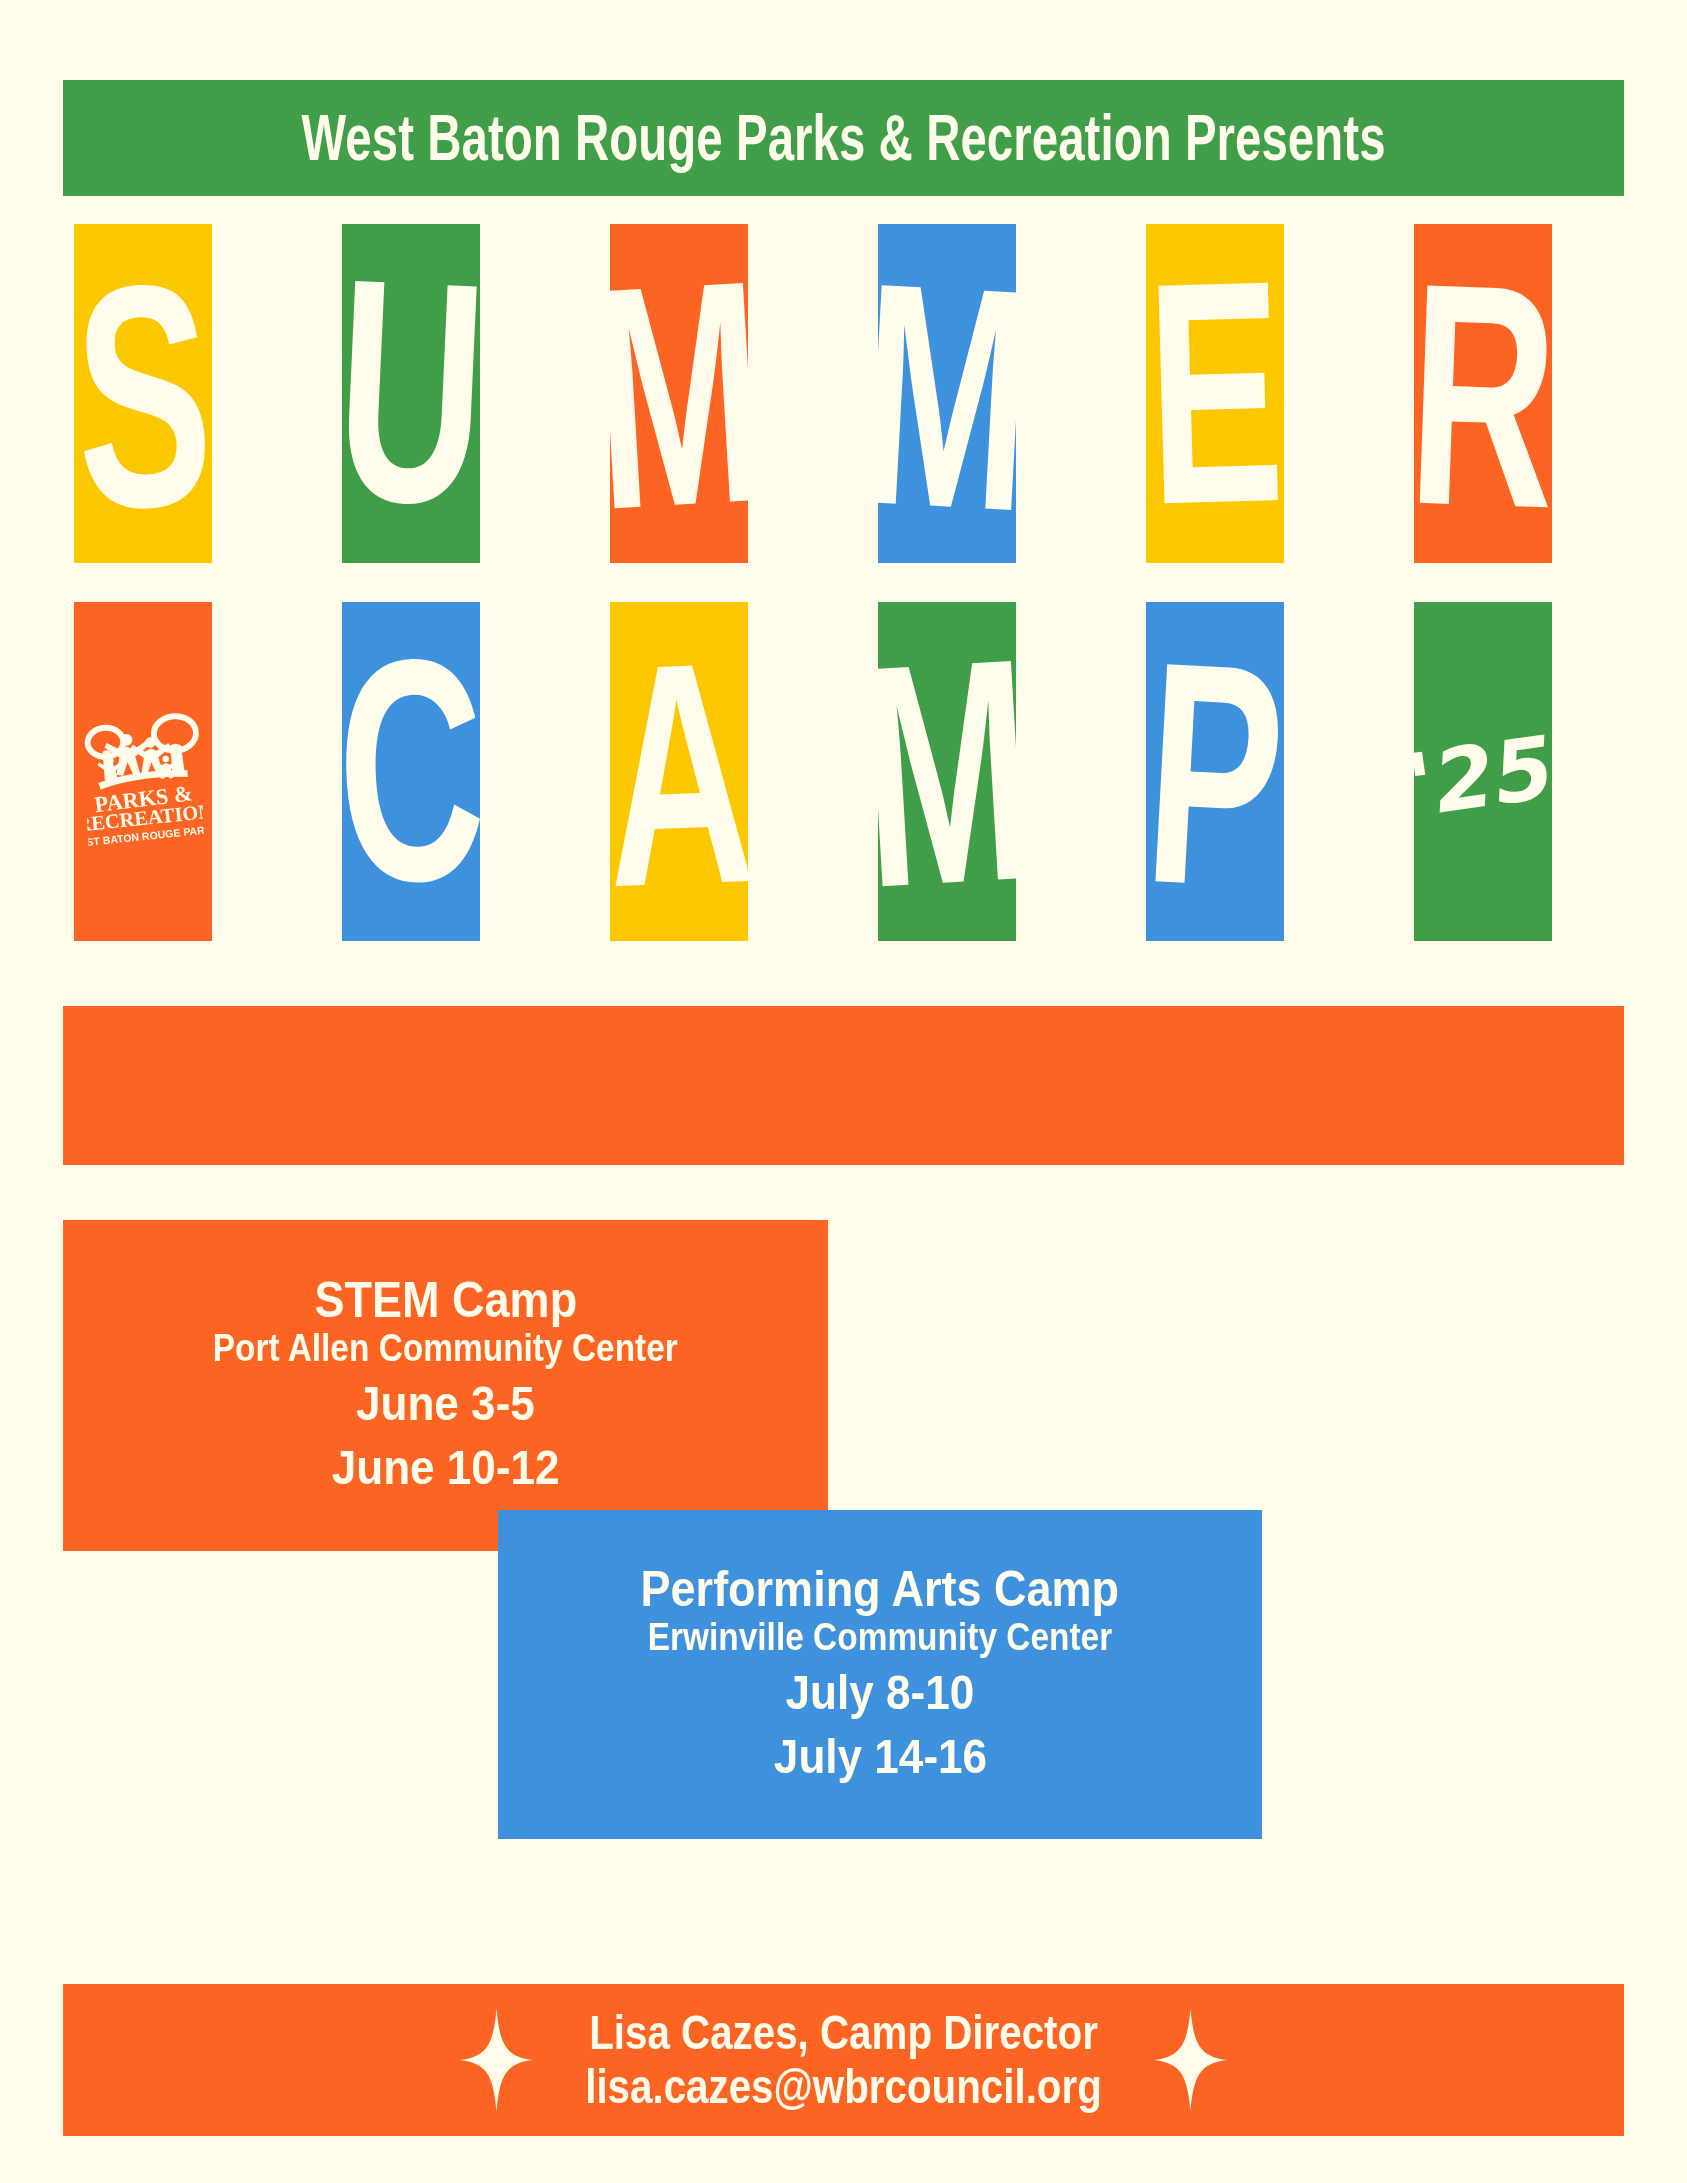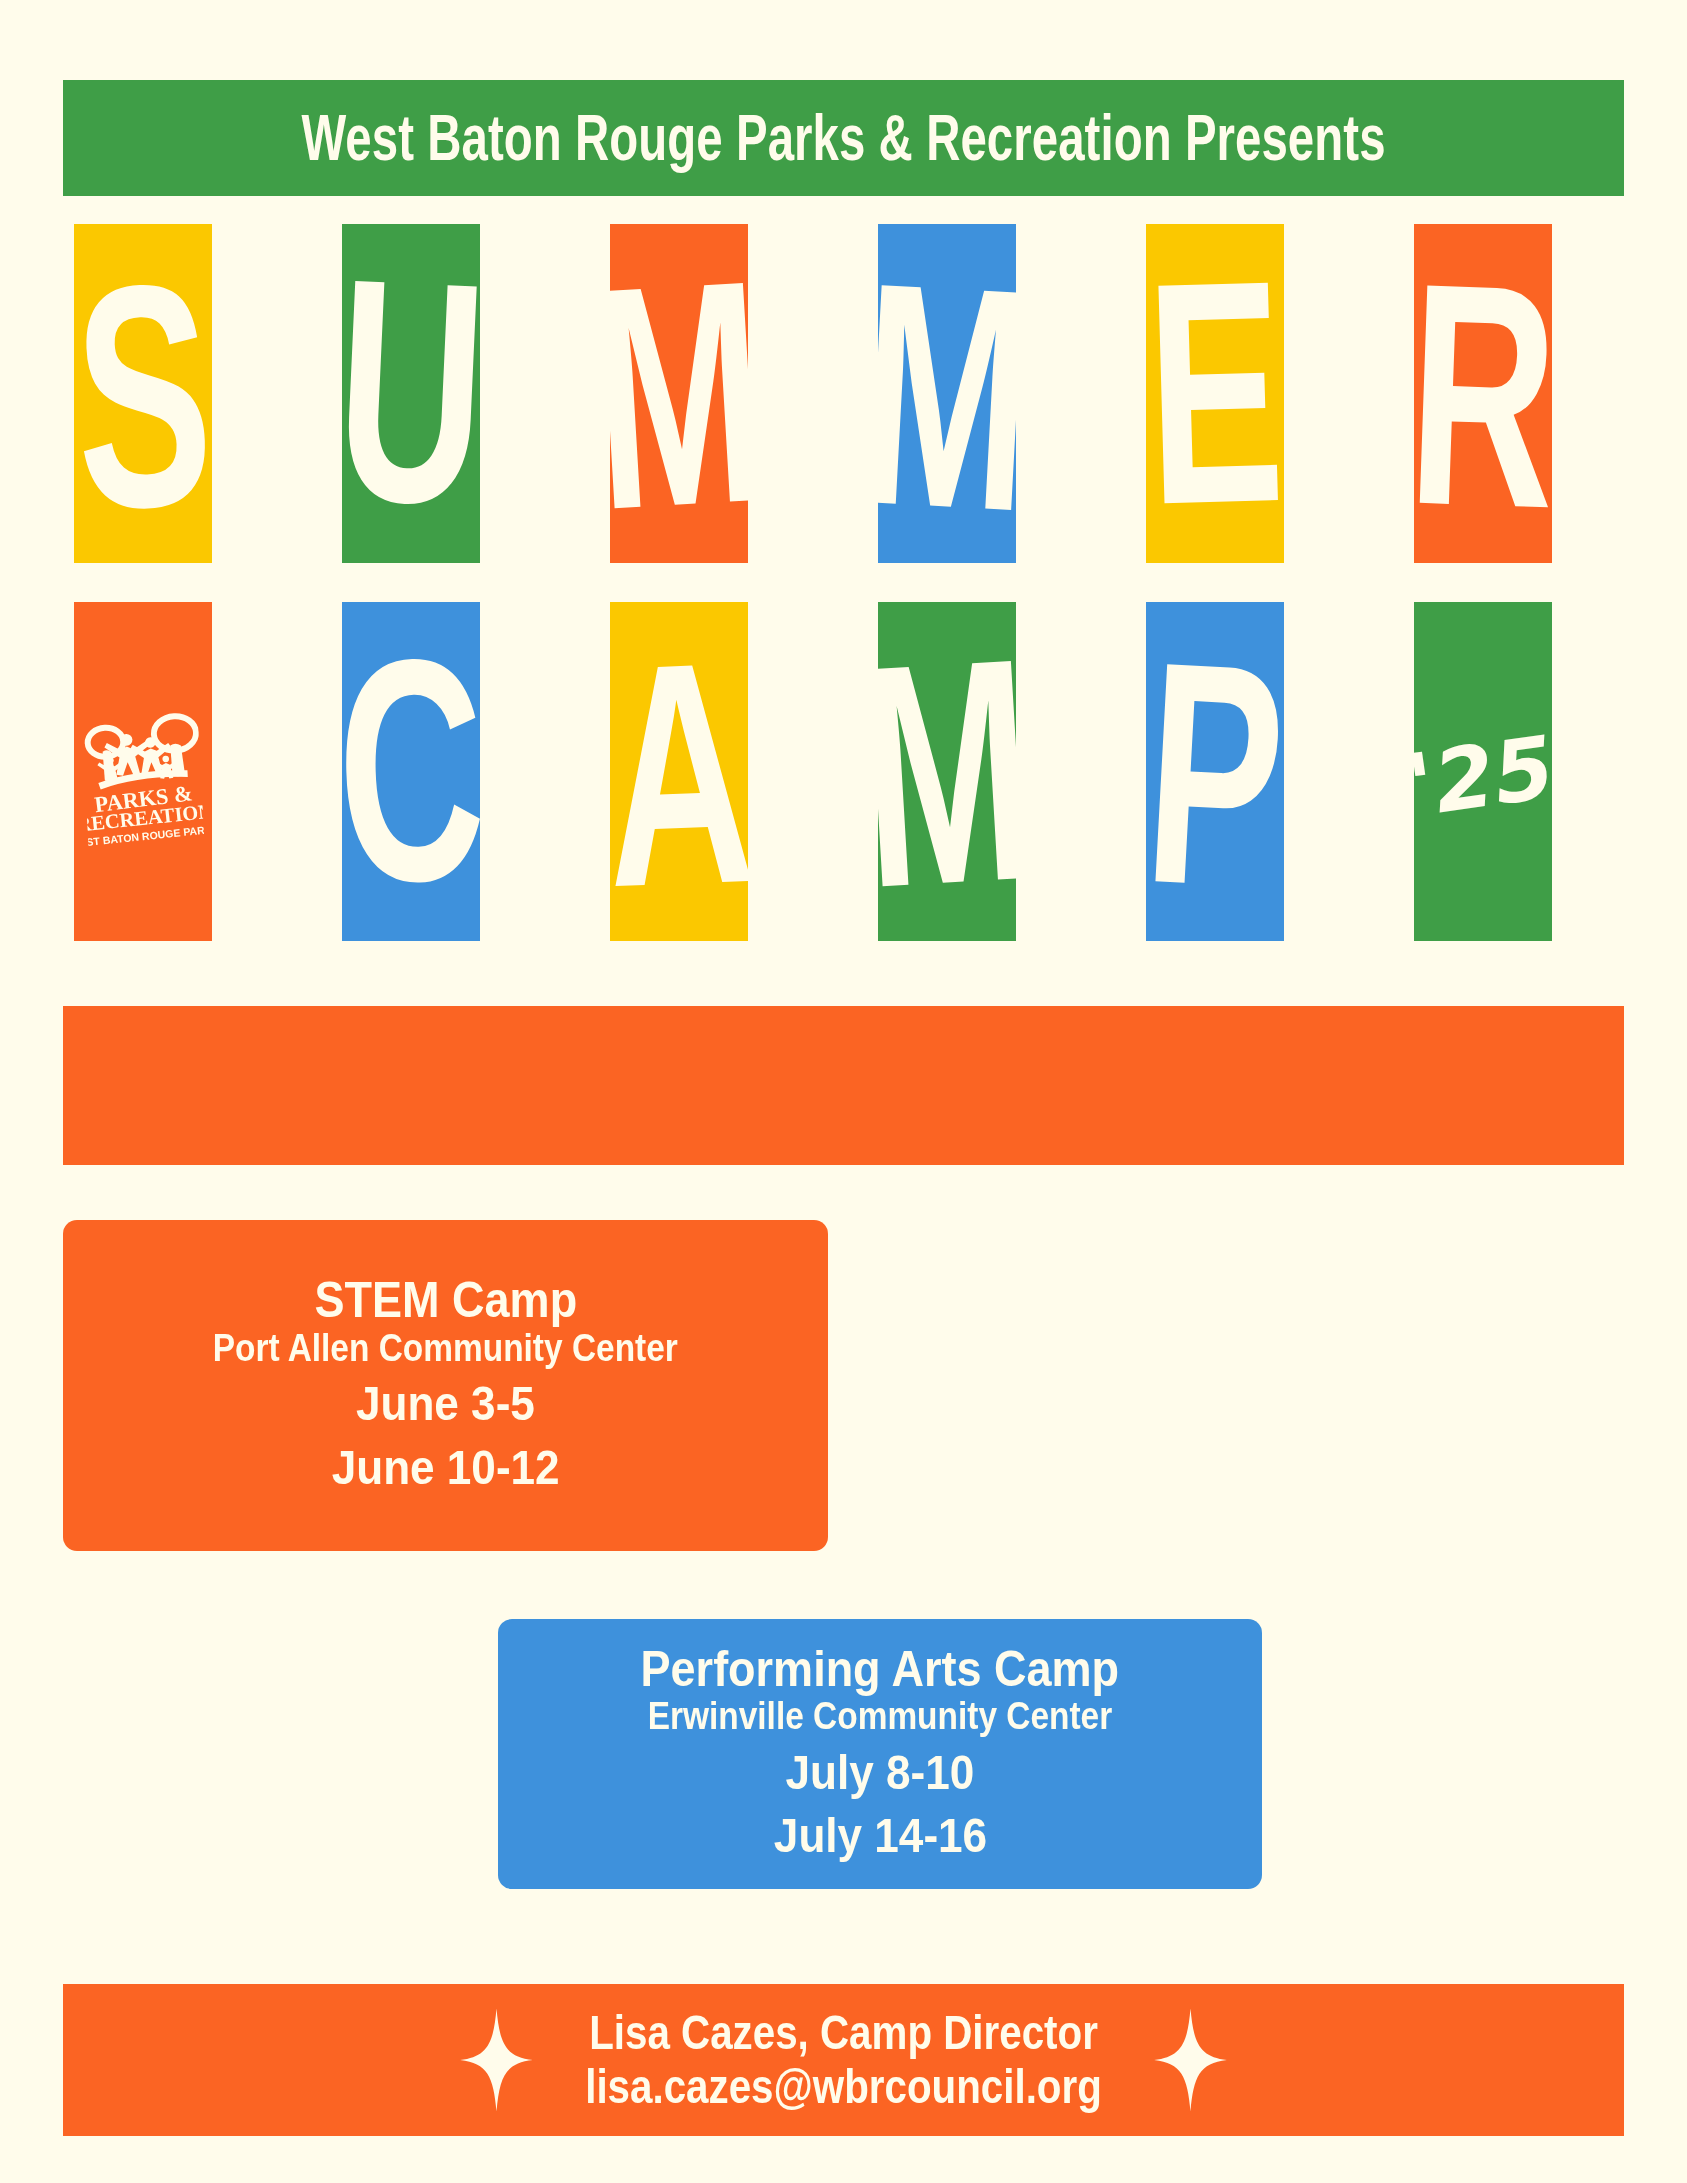--- a/index.html
+++ b/index.html
@@ -90,37 +90,37 @@
   .orange-band{
     position:absolute;left:63px;top:990px;width:1561px;height:159px;
     background:var(--orange);
   }
 
   
   .card{
     position:absolute;
     display:flex;flex-direction:column;align-items:center;justify-content:center;
     color:#FFFCEB;text-align:center;
-    padding:0 16px;box-sizing:border-box;border-radius:14px;
+    padding:0 16px;box-sizing:border-box;
   }
   .card .ctitle{
     font-size:50px;font-weight:bold;line-height:1.02;
     transform:scaleX(0.9);white-space:nowrap;
   }
   .card .cplace{
     font-size:38px;font-weight:bold;line-height:1.05;margin-top:2.6px;
     transform:scaleX(0.88);white-space:nowrap;
   }
   .card .cdate{
     font-size:49px;font-weight:bold;line-height:1.16;margin-top:6.6px;
     transform:scaleX(0.9);white-space:nowrap;
   }
   .card-stem{left:63px;top:1204px;width:765px;height:331px;background:var(--orange);}
   .card-outer{left:887px;top:1204px;width:738px;height:331px;background:var(--green);}
-  .card-arts{left:498px;top:1603px;width:764px;height:270px;background:var(--blue);}
+  .card-arts{left:498px;top:1494px;width:764px;height:329px;background:var(--blue);}
 
   
   .footer-bar{
     position:absolute;left:63px;top:1968px;width:1561px;height:152px;
     background:var(--orange);
     display:flex;align-items:center;justify-content:center;
   }
   .footer-inner{display:flex;align-items:center;justify-content:center;width:100%;}
   .footer-text{text-align:center;color:#FFFCEB;}
   .footer-text .line{

